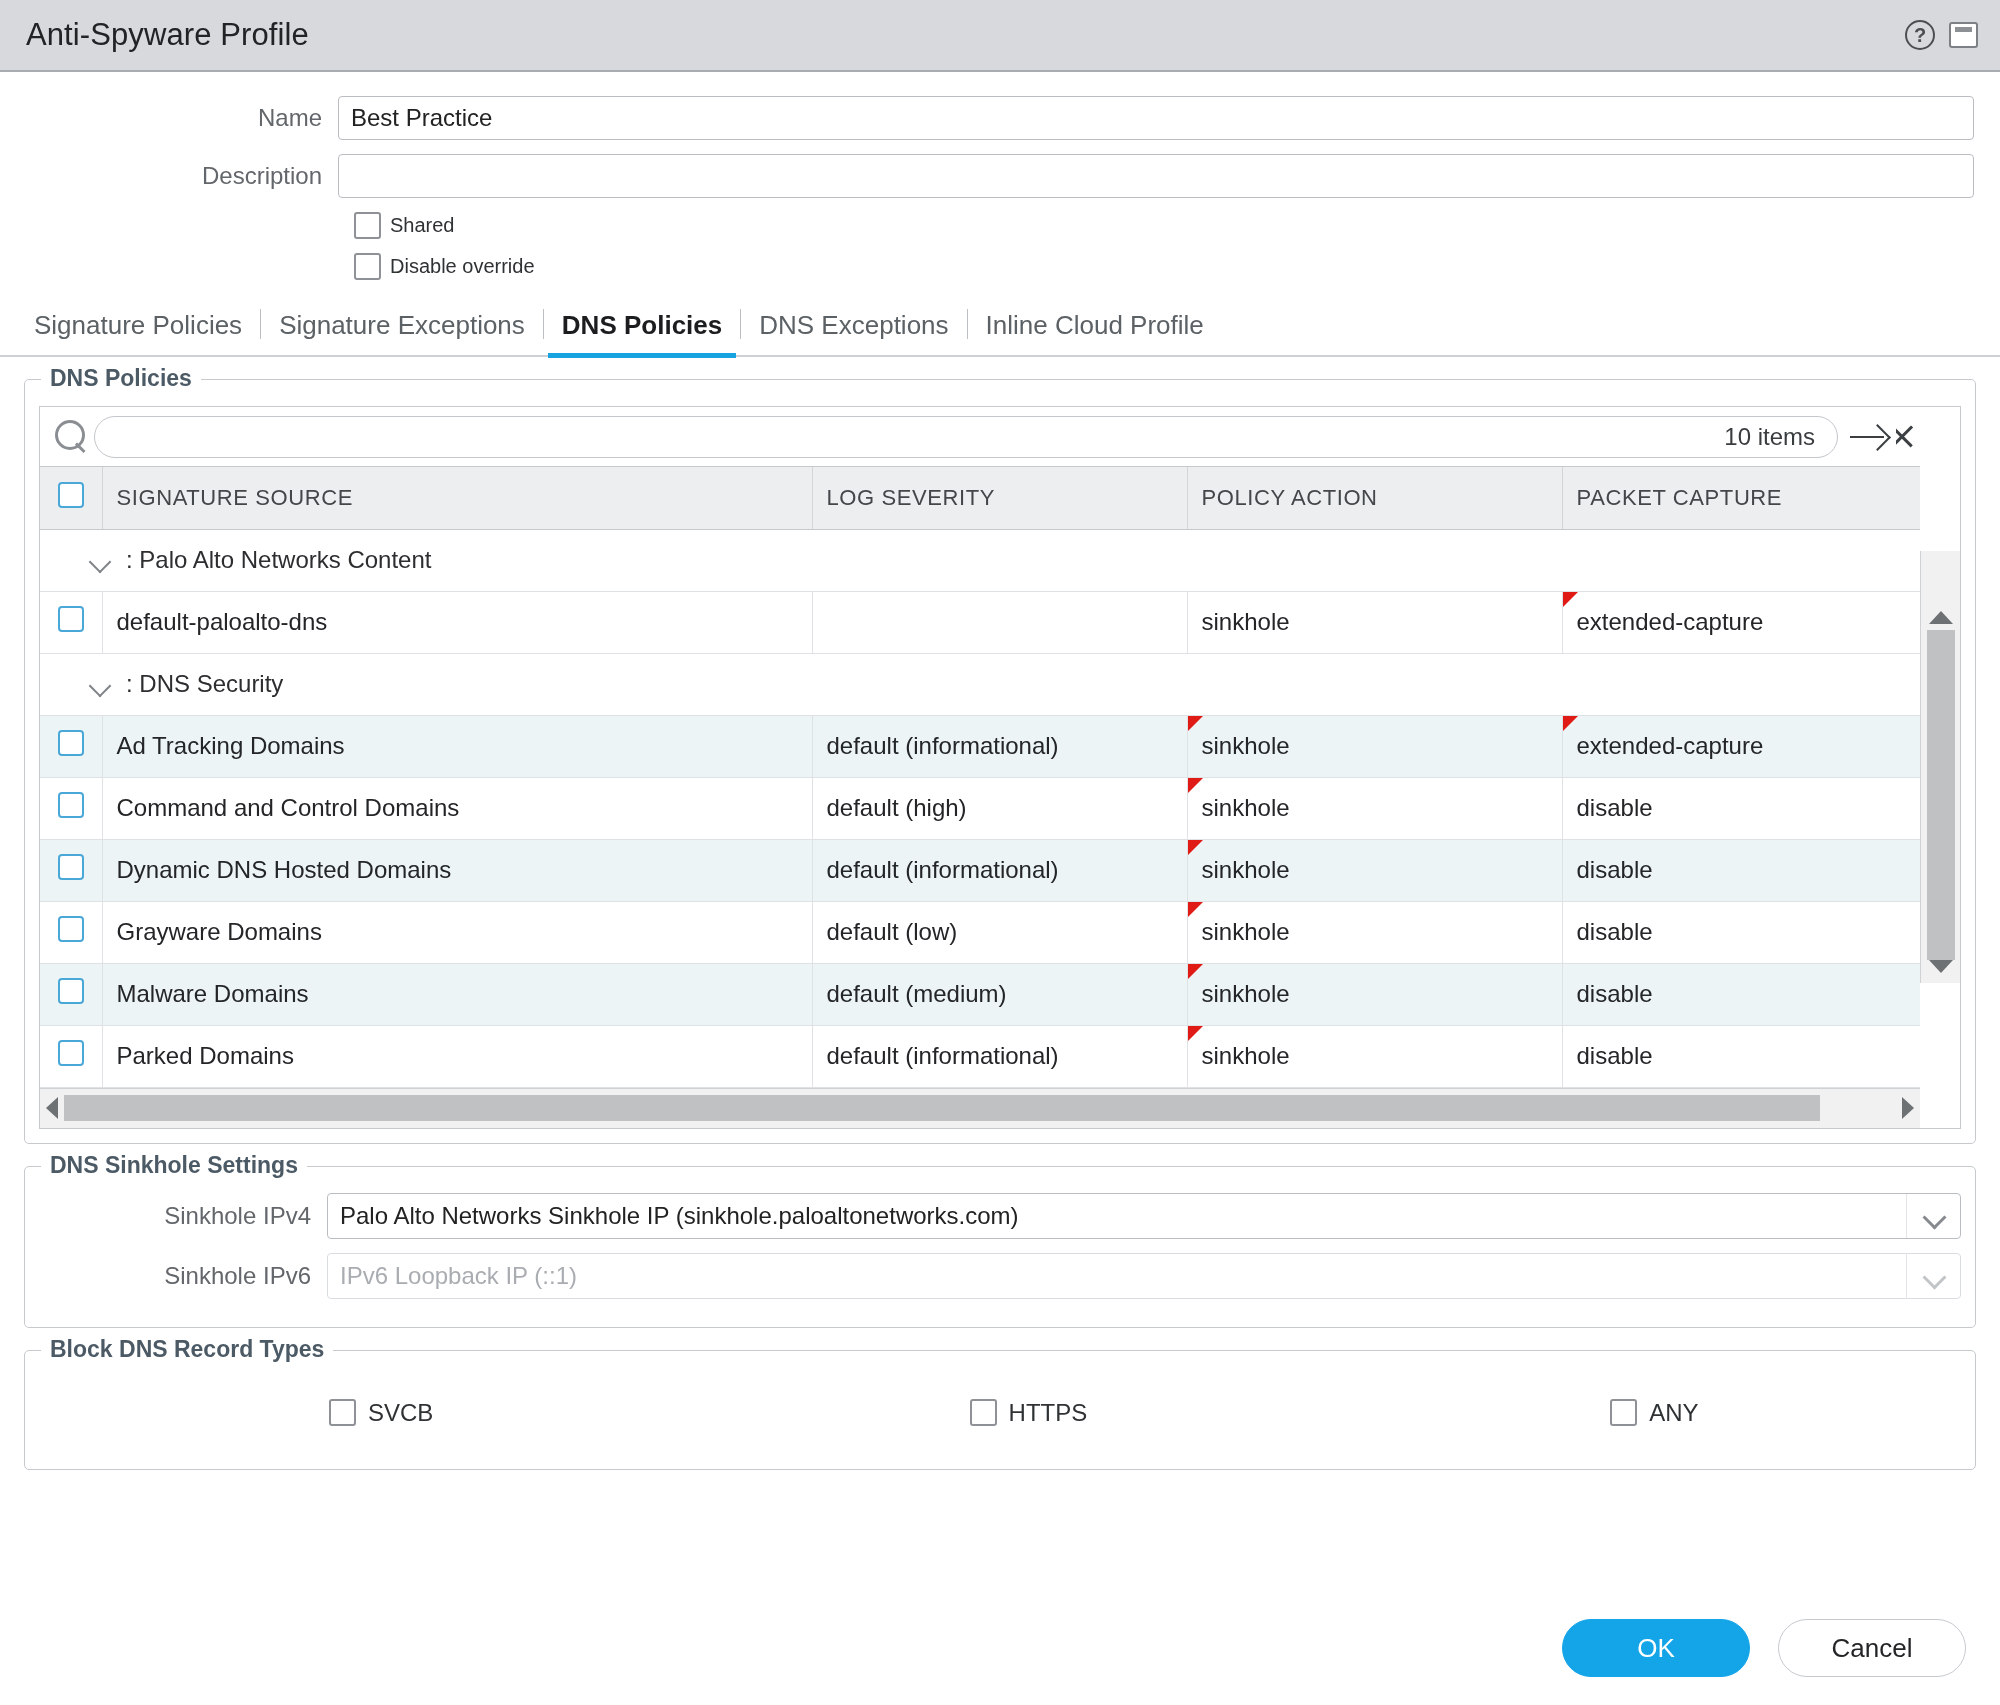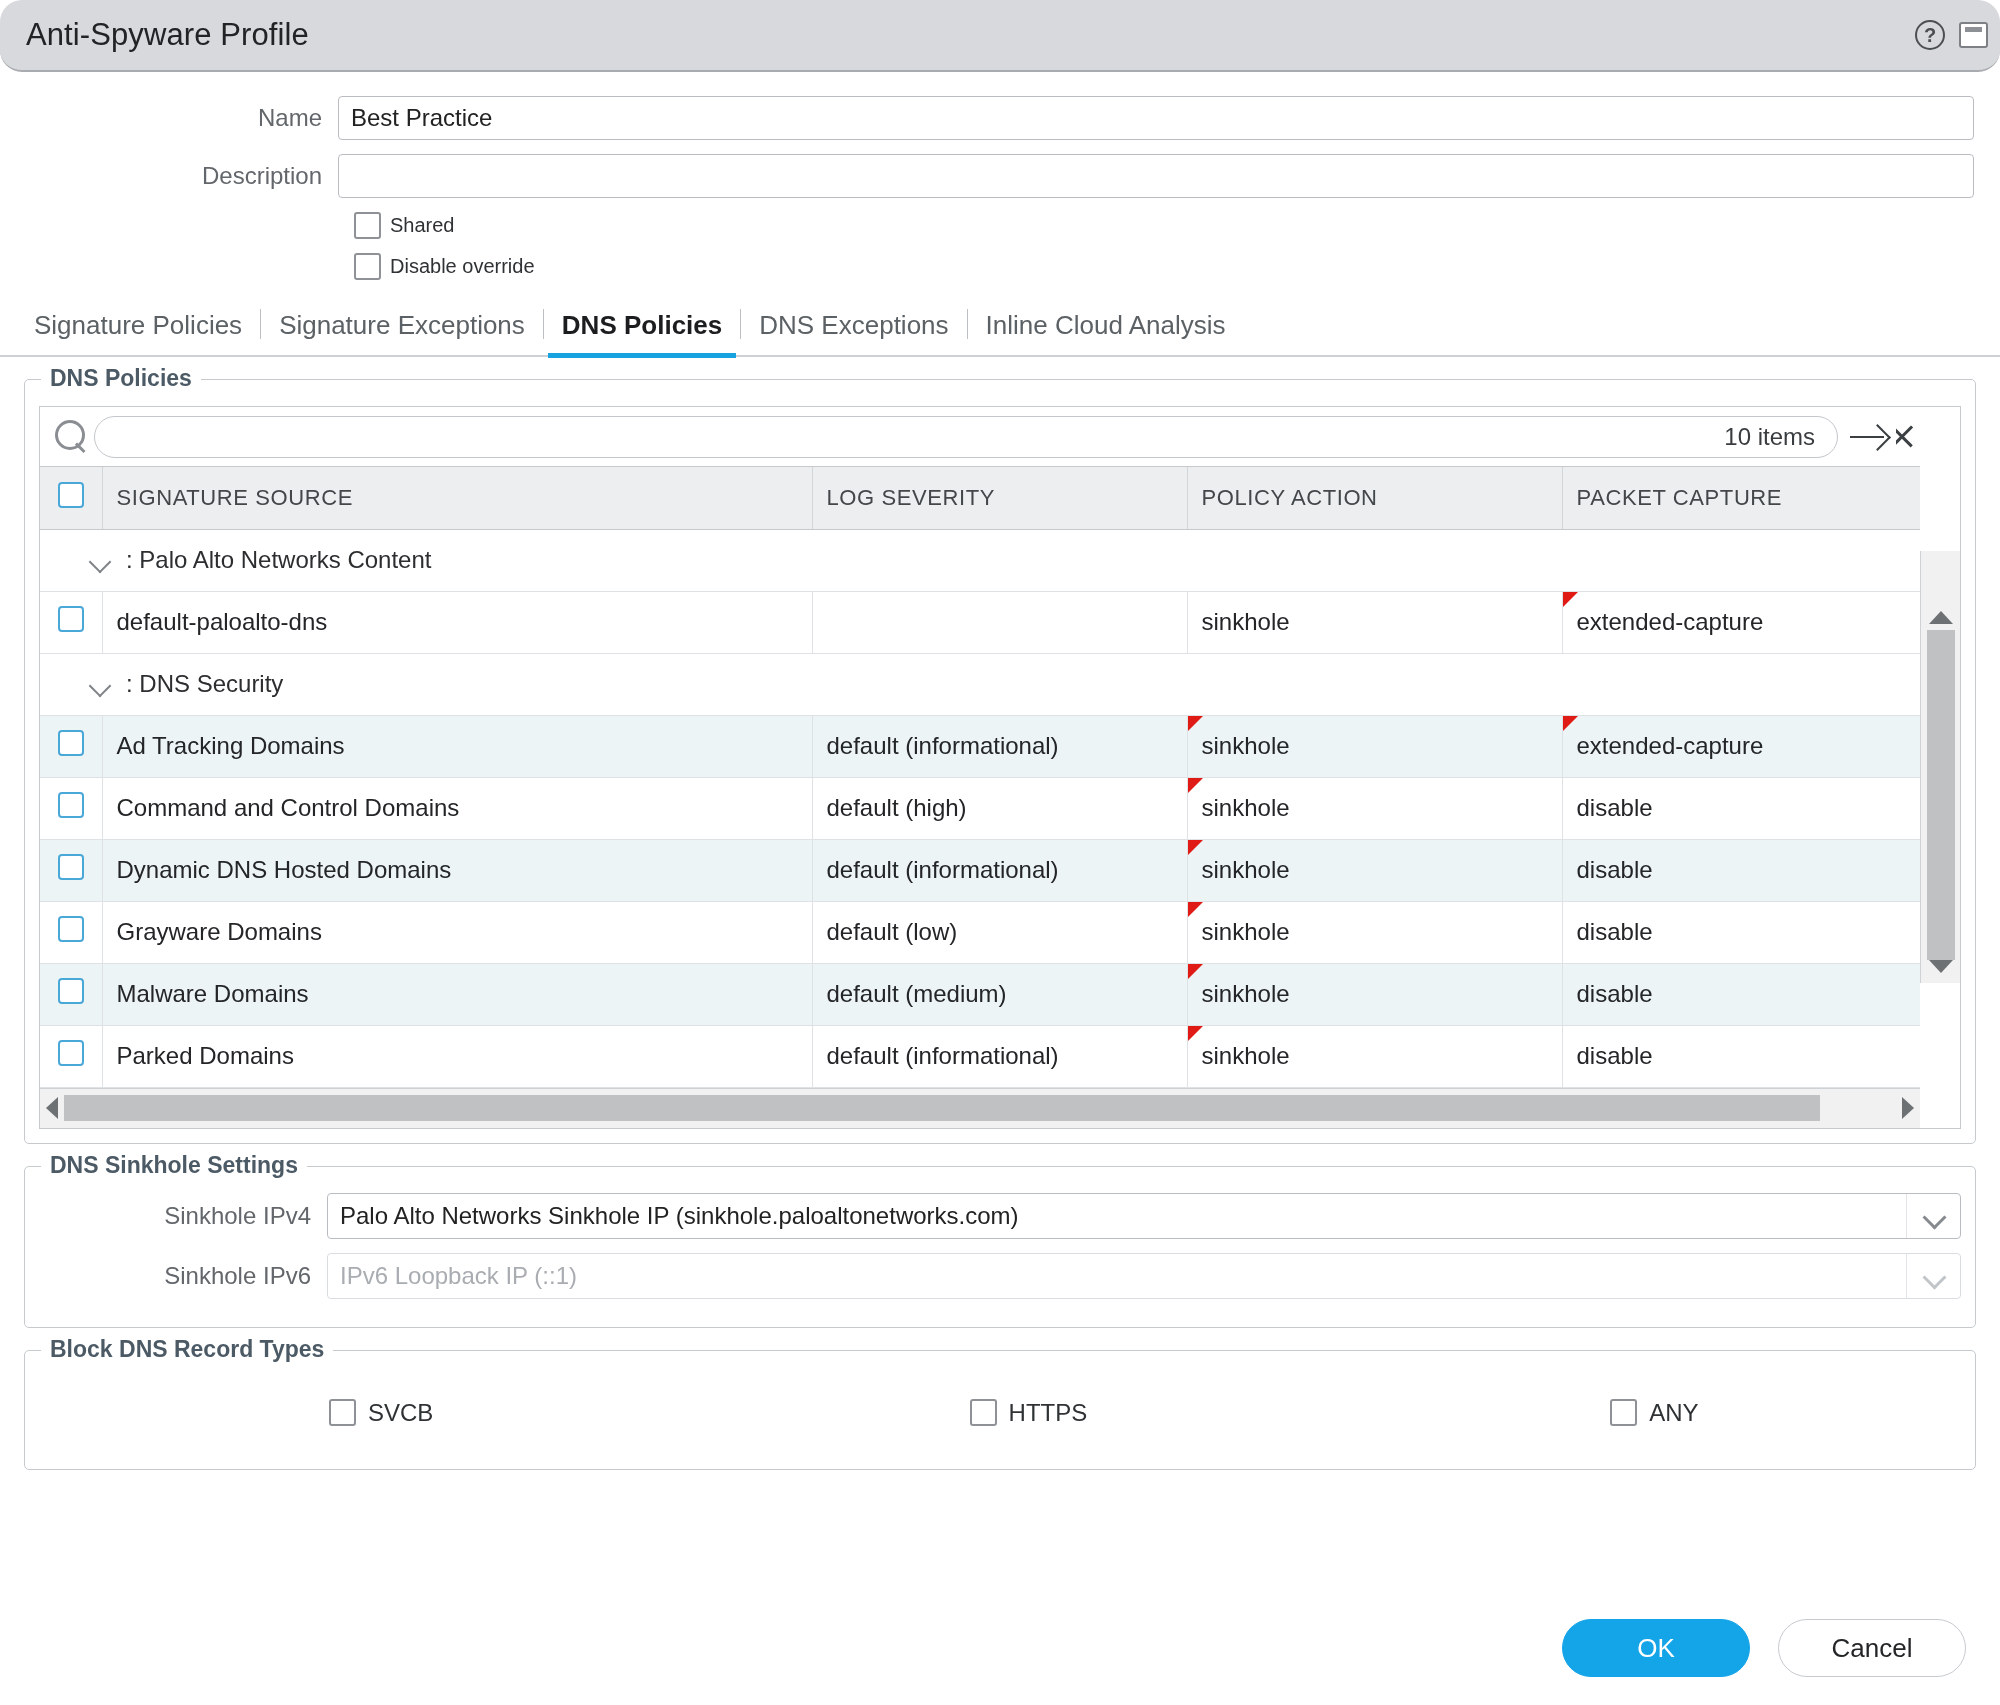--- a/index.html
+++ b/index.html
@@ -12,23 +12,22 @@
     overflow: hidden;
   }
 
   
   .titlebar {
     height: 72px;
     background: #d7d9dc;
     border-bottom: 2px solid #a8abb0;
     display: flex;
     align-items: center;
-    padding: 0 12px 0 26px;
+    padding: 0 22px 0 26px;
     position: relative;
-    border-radius: 22px;
   }
   .titlebar-title {
     font-size: 31px;
     color: #222325;
     letter-spacing: .1px;
   }
   .titlebar-icons {
     margin-left: auto;
     display: flex;
     align-items: center;
@@ -493,21 +492,21 @@
 
 <div class="tabs">
   <div class="tab">Signature Policies</div>
   <div class="tab-sep"></div>
   <div class="tab">Signature Exceptions</div>
   <div class="tab-sep"></div>
   <div class="tab active">DNS Policies</div>
   <div class="tab-sep"></div>
   <div class="tab">DNS Exceptions</div>
   <div class="tab-sep"></div>
-  <div class="tab">Inline Cloud Analysis</div>
+  <div class="tab">Inline Cloud Profile</div>
 </div>
 
 <div class="group">
   <div class="group-legend">DNS Policies</div>
 
   <div class="table-wrap">
     <div class="table-main">
 
       <div class="search-bar">
         <span class="search-icon"></span>

